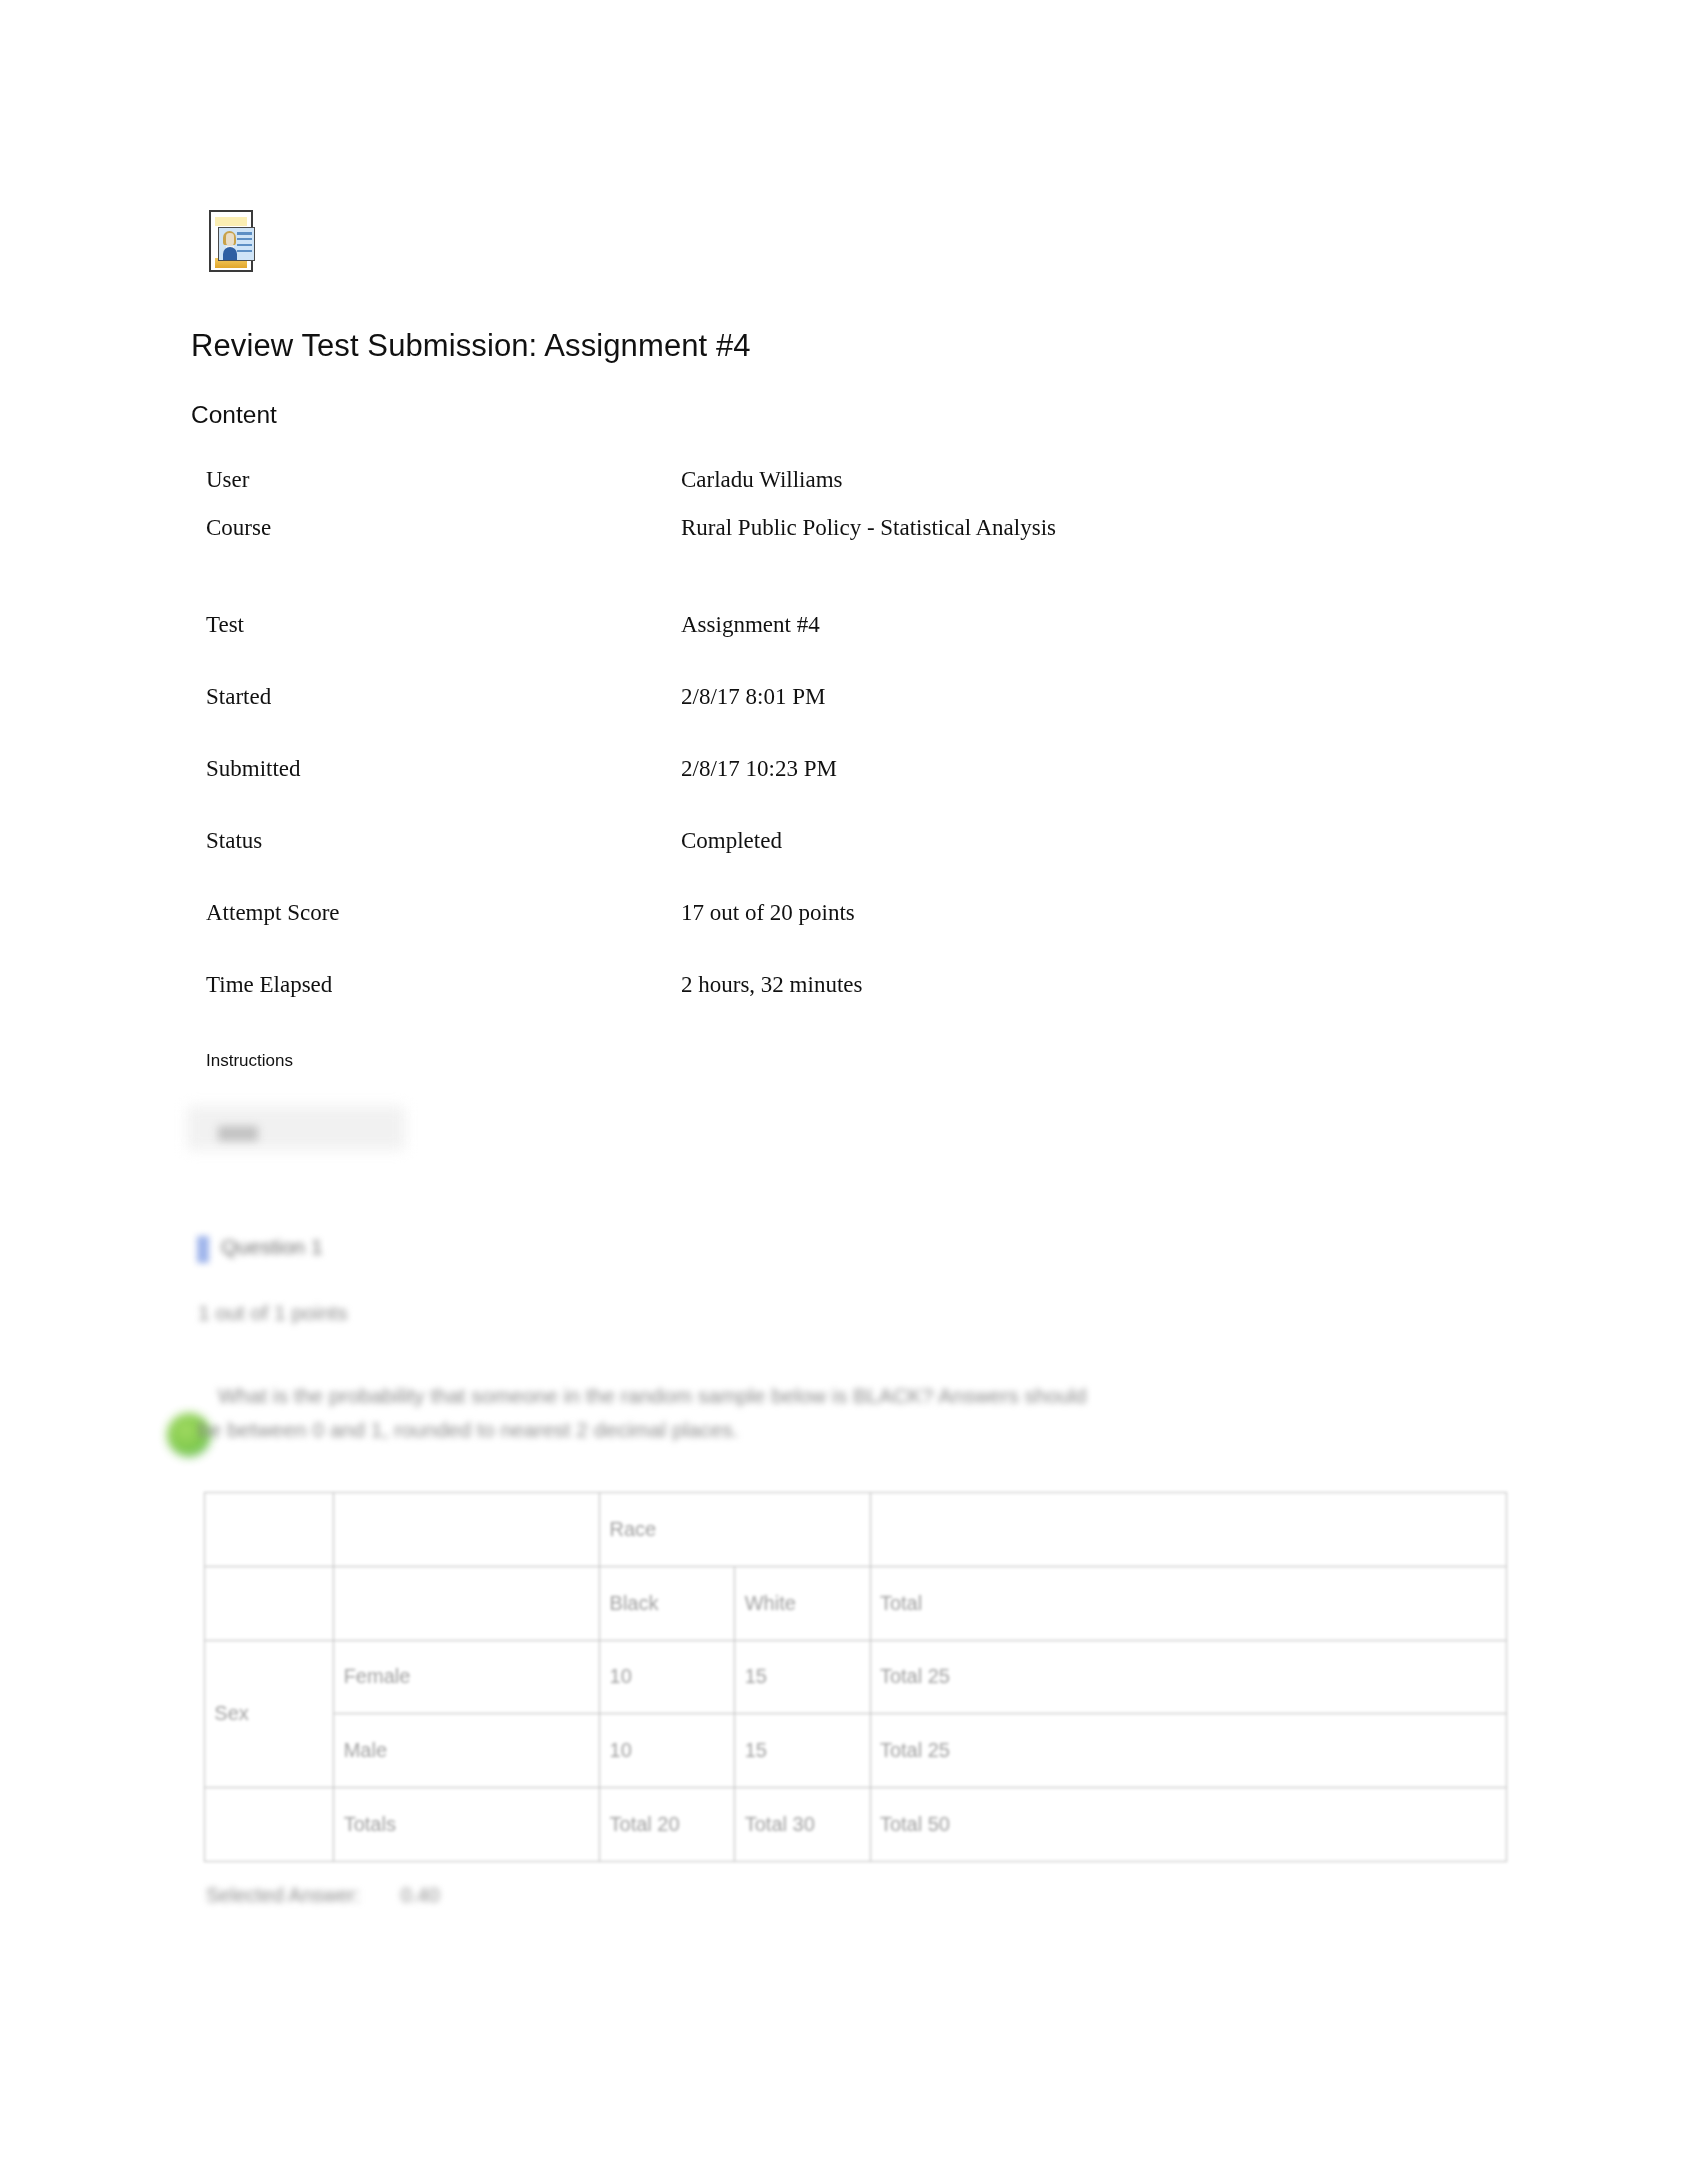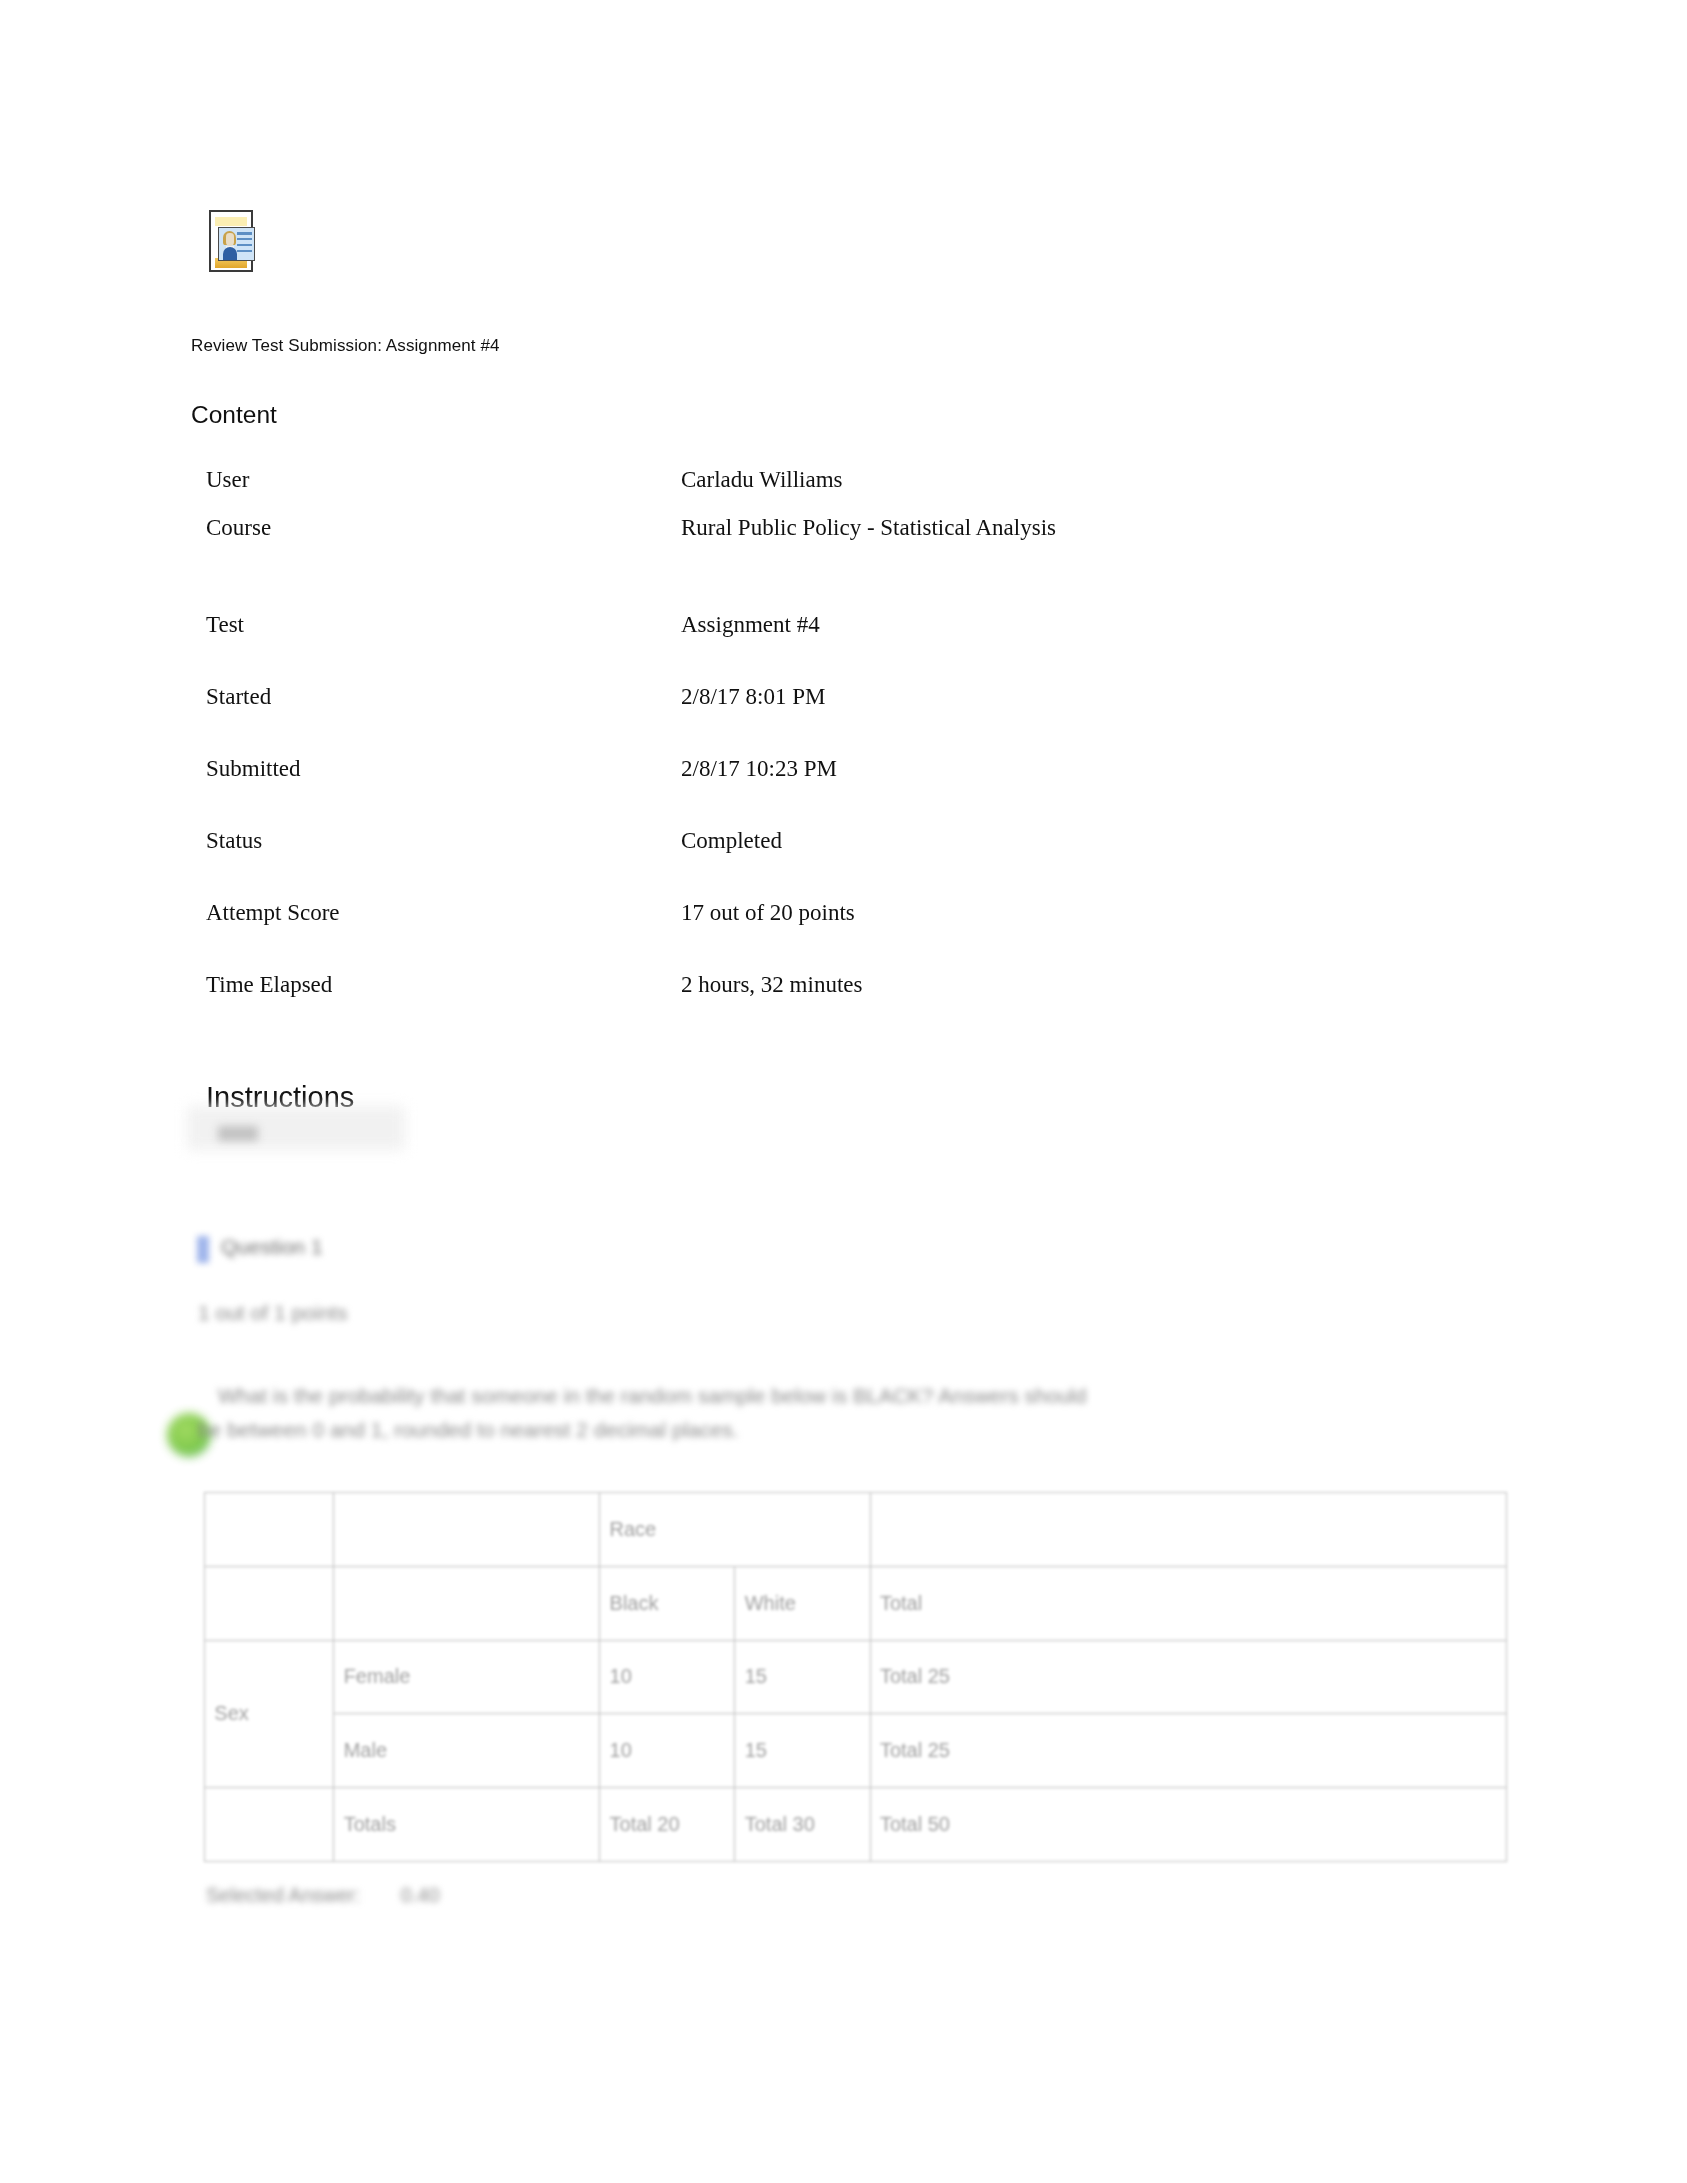--- a/index.html
+++ b/index.html
@@ -103,21 +103,21 @@
     height: 2.6px;
     margin-bottom: 3.3px;
     background: #5d8fc4;
   }
 
   
   .page-title {
     position: absolute;
     left: 191px;
     top: 331px;
-    font-size: 17px;
+    font-size: 31px;
     line-height: 29px;
     letter-spacing: 0.1px;
     color: #111111;
     white-space: nowrap;
   }
   .section-title {
     position: absolute;
     left: 191px;
     top: 400px;
     font-size: 24.5px;
@@ -156,25 +156,24 @@
     top: 0;
     font-size: 23px;
     line-height: 32px;
     color: #111111;
     white-space: nowrap;
   }
   .instructions-title {
     position: absolute;
     left: 206px;
     top: 1045px;
-    font-size: 29px;
+    font-size: 17px;
     line-height: 32px;
     color: #111111;
     white-space: nowrap;
-    margin-top: 36px;
   }
 
   
   .blur-box {
     position: absolute;
     background: #e9e9e9;
     filter: blur(6px);
     opacity: 0.75;
   }
   .blur-text {

